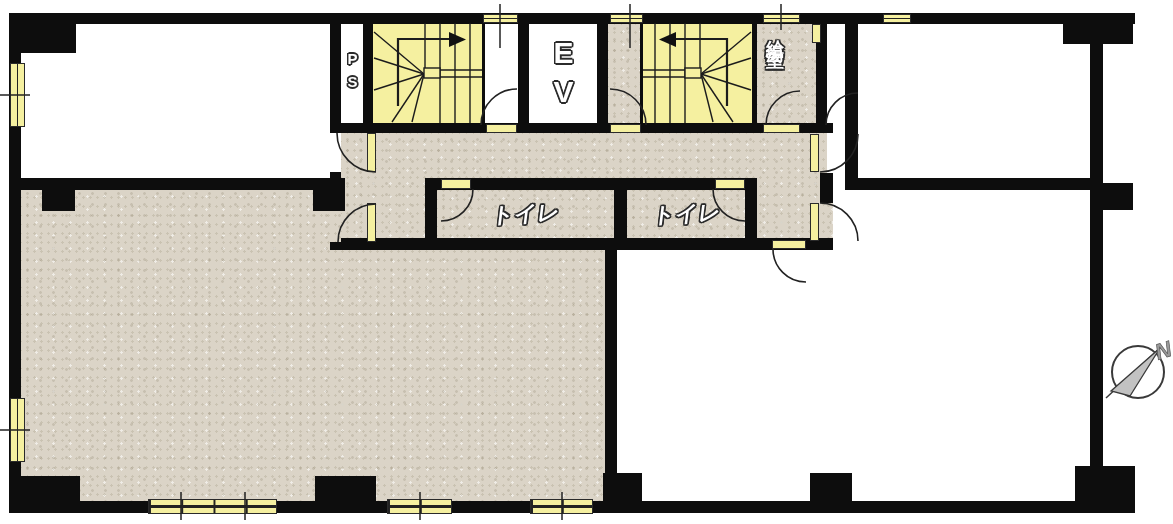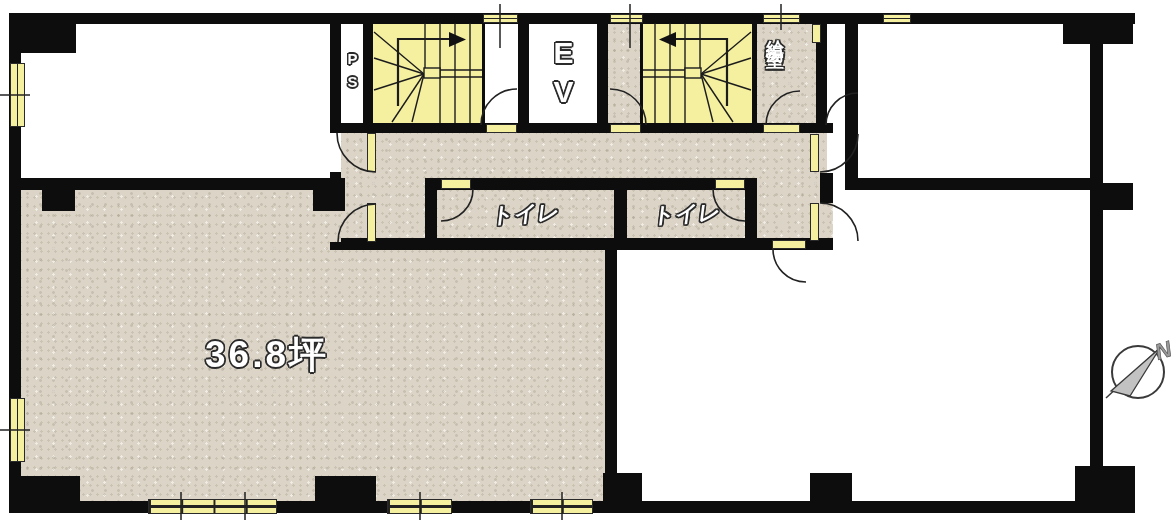--- a/index.html
+++ b/index.html
@@ -177,19 +177,18 @@
       <path d="M713,189 A32,32 0 0 0 745,221"></path>
     </g>
     <g>
       <circle cx="1138" cy="372" r="26" stroke="#3a3a3a" stroke-width="2" fill="#ffffff"></circle>
       <line x1="1106" y1="398" x2="1161" y2="347" stroke="#3a3a3a" stroke-width="1.5"></line>
       <polygon points="1160,348 1111,391 1130,396" fill="#c2c2c2" stroke="#3a3a3a" stroke-width="1.3"></polygon>
       <text x="1158" y="360" transform="rotate(-18 1158 360)" font-family="Liberation Sans, DejaVu Sans, sans-serif" font-size="22" font-weight="bold" font-style="italic" fill="#9a9a9a" stroke="#5a5a5a" stroke-width="0.7">N</text>
     </g>
   </svg>
 
-  <div class="otext" style="left:205px;top:330px;font-size:37px;letter-spacing:3px;">36.8坪</div>
   <div class="otext" style="left:492px;top:199px;font-size:22px;transform:skewX(-10deg) rotate(-3deg);">トイレ</div>
   <div class="otext" style="left:653px;top:199px;font-size:22px;transform:skewX(-10deg) rotate(-3deg);">トイレ</div>
   <div class="otext vtext" style="left:546px;top:36px;font-size:30px;height:84px;letter-spacing:6px;">EV</div>
   <div class="otext vtext" style="left:344px;top:50px;font-size:15px;height:56px;letter-spacing:6px;">PS</div>
   <div class="otext vtext" style="left:763px;top:26px;font-size:18px;height:84px;letter-spacing:5px;">給湯室</div>
 </div>
 
 </body></html>

